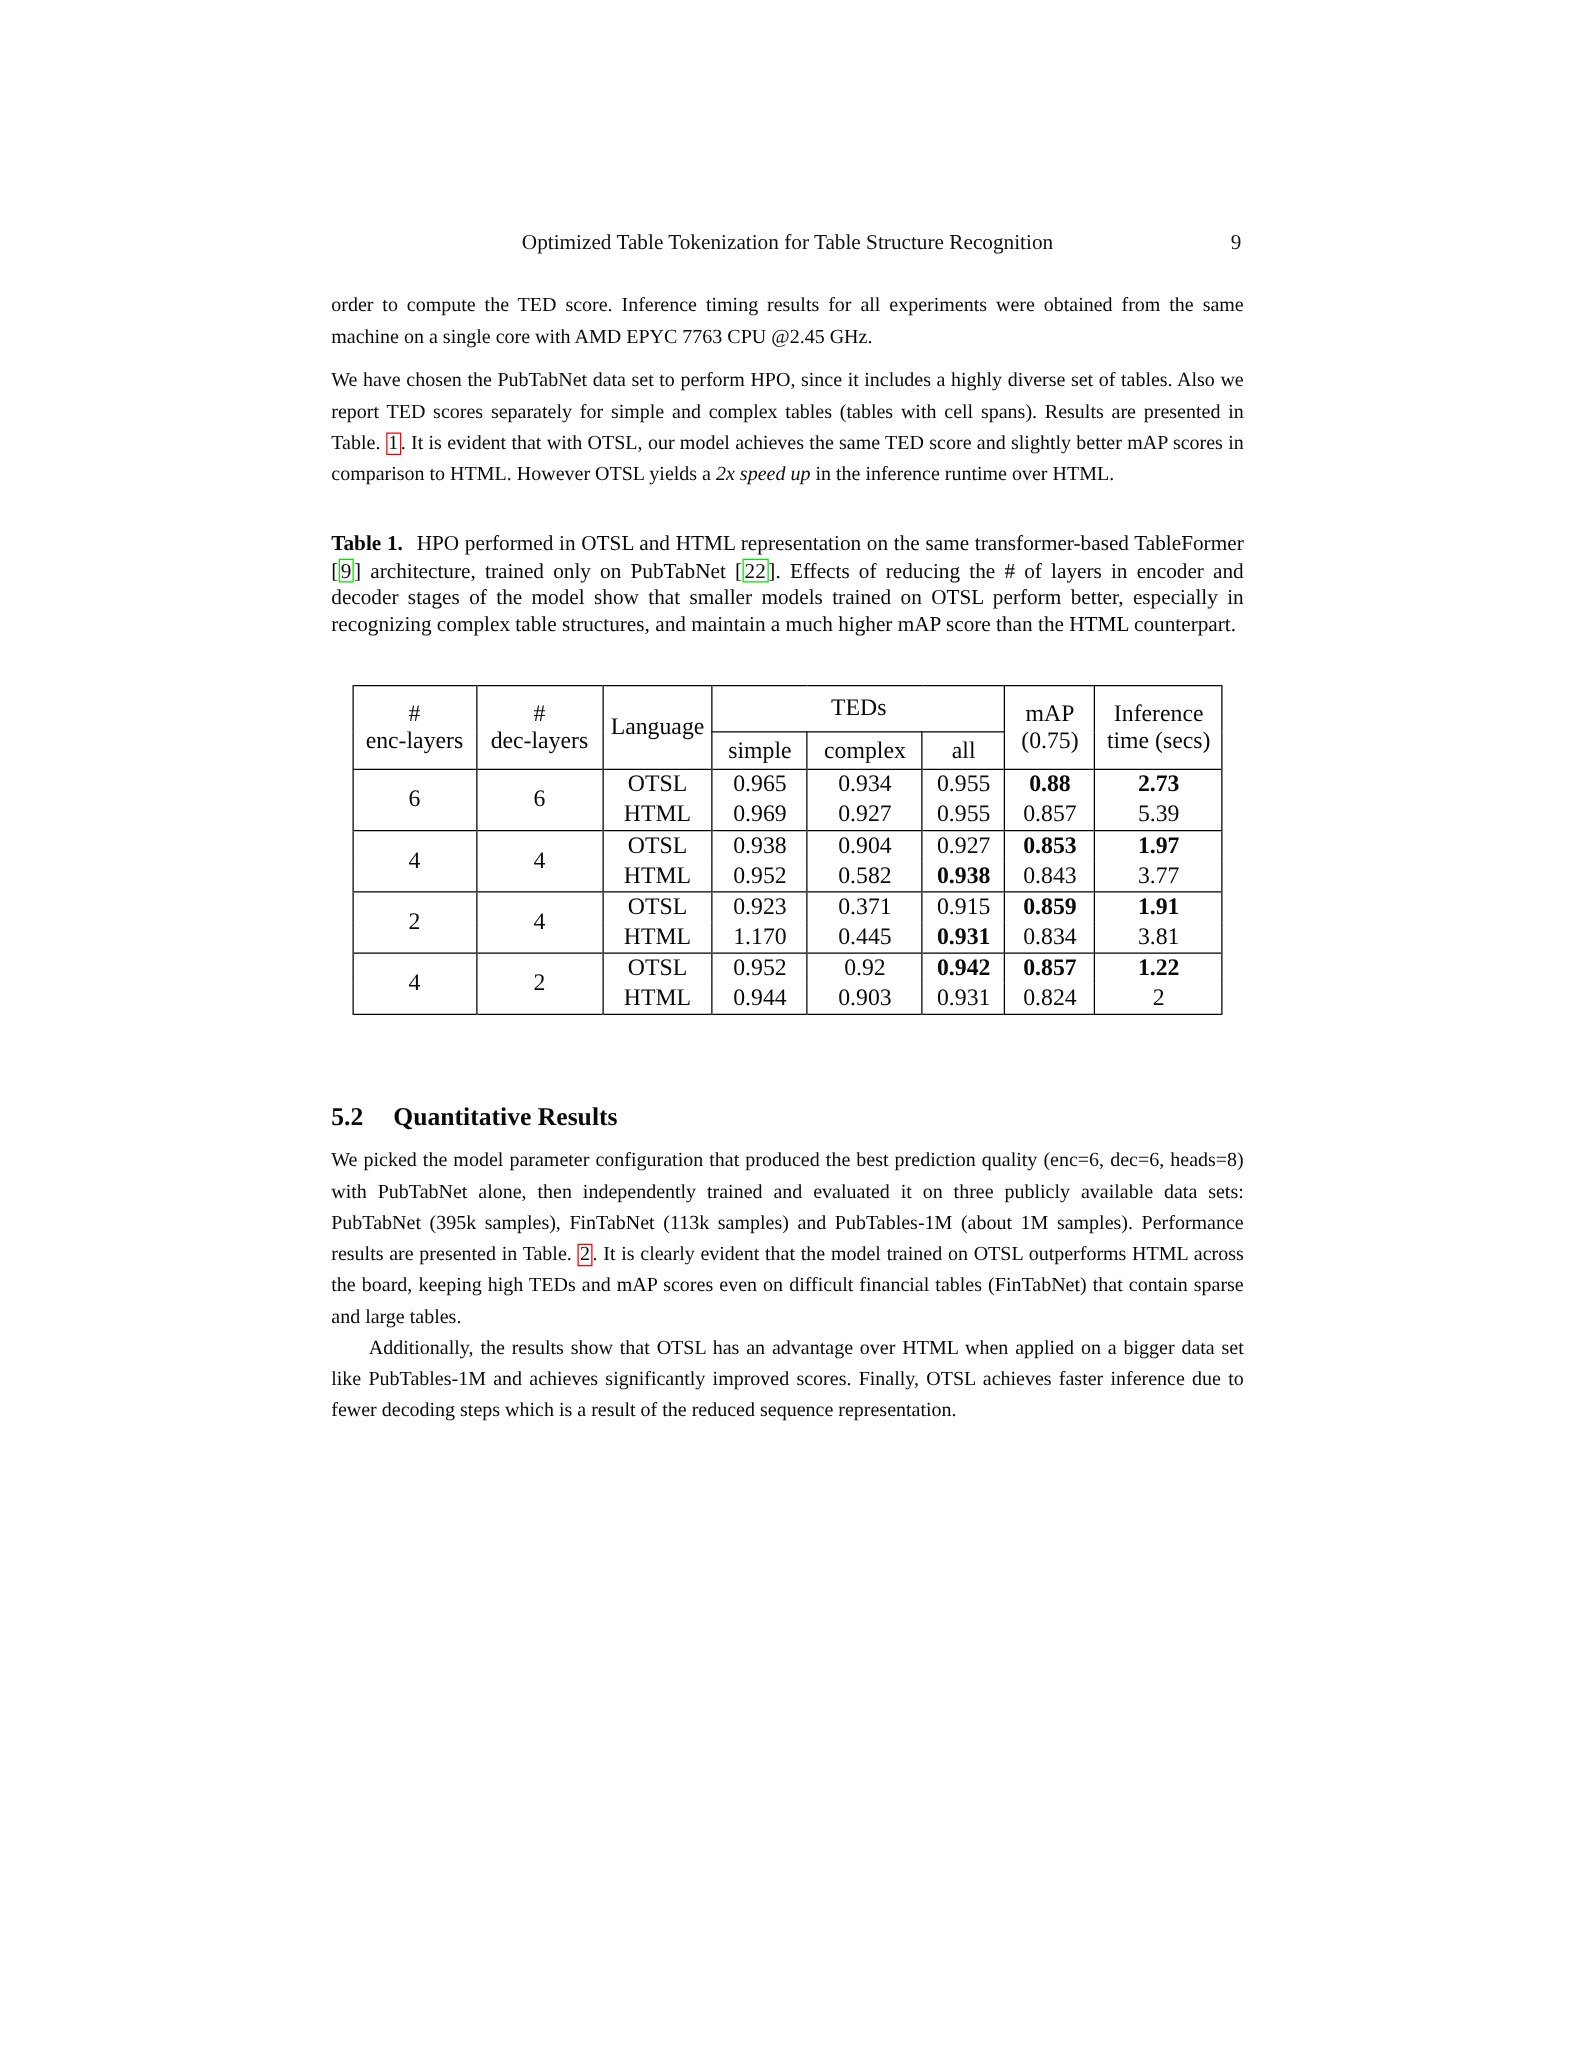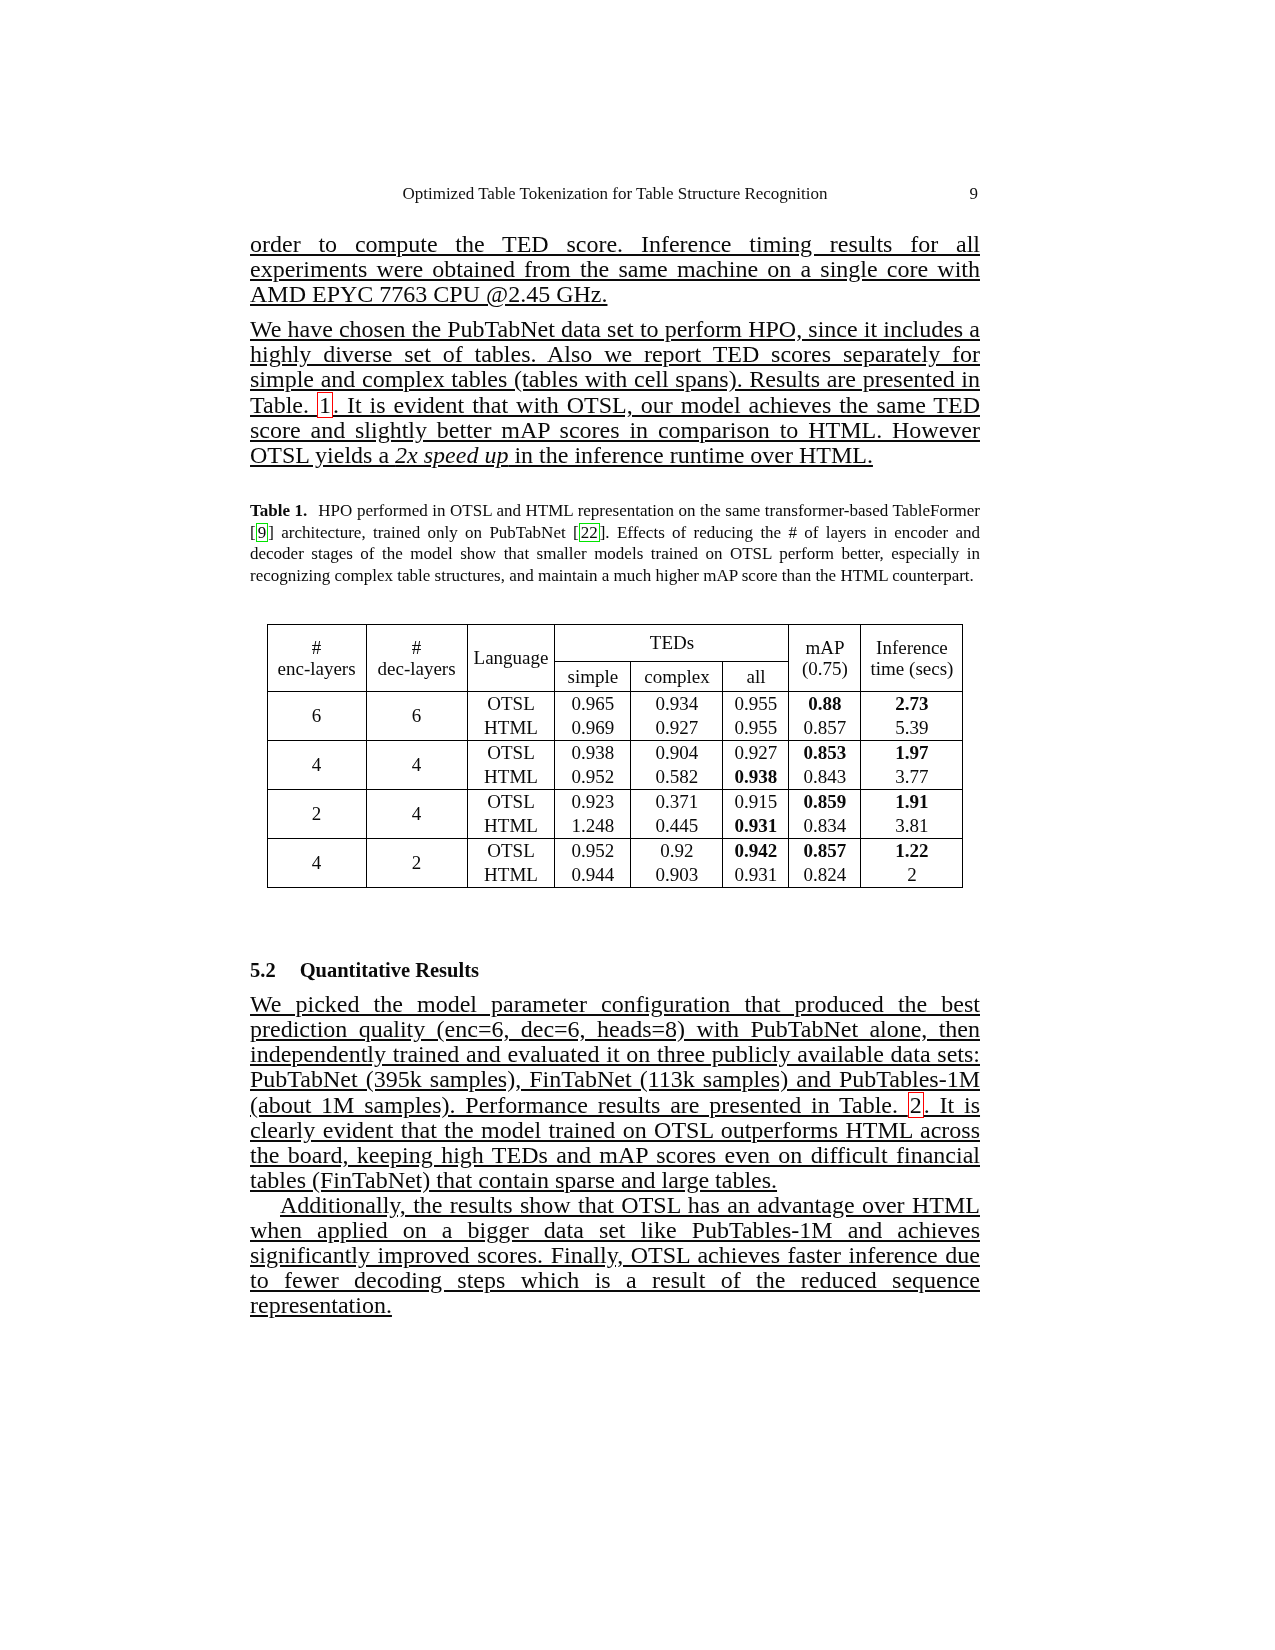--- a/index.html
+++ b/index.html
@@ -6,40 +6,39 @@
   html, body { background: #ffffff; }
   body {
     width: 1275px; height: 1650px;
     font-family: "Liberation Serif", "DejaVu Serif", serif;
     color: #000;
     position: relative;
     overflow: hidden;
   }
   .content {
     position: absolute;
-    left: 250px; top: 0;
+    left: 265px; top: 0;
     width: 730px;
   }
   
   .running-head {
     margin-top: 183px;
     position: relative;
     text-align: center;
     font-size: 17px;
     line-height: 22px;
     color: #111;
   }
   .rh-page { position: absolute; right: 2px; top: 0; }
   
   .body-par {
-    font-size: 24px;
+    font-size: 16px;
     line-height: 25px;
     text-align: justify;
     color: #0a0a0a;
-    text-decoration: underline;
   }
   .par-intro { margin-top: 27px; }
   .section-heading {
     font-size: 20.5px;
     font-weight: bold;
     color: #0a0a0a;
     margin-top: 36px;
     line-height: 24px;
   }
   .section-heading .sec-num { margin-right: 24px; }
@@ -182,21 +181,21 @@
             <td rowspan="2">4</td>
             <td>OTSL</td>
             <td>0.923</td>
             <td>0.371</td>
             <td>0.915</td>
             <td class="bold">0.859</td>
             <td class="bold">1.91</td>
           </tr>
           <tr>
             <td>HTML</td>
-            <td>1.248</td>
+            <td>1.170</td>
             <td>0.445</td>
             <td class="bold">0.931</td>
             <td>0.834</td>
             <td>3.81</td>
           </tr>
           <tr class="gfirst">
             <td rowspan="2">4</td>
             <td rowspan="2">2</td>
             <td>OTSL</td>
             <td>0.952</td>

